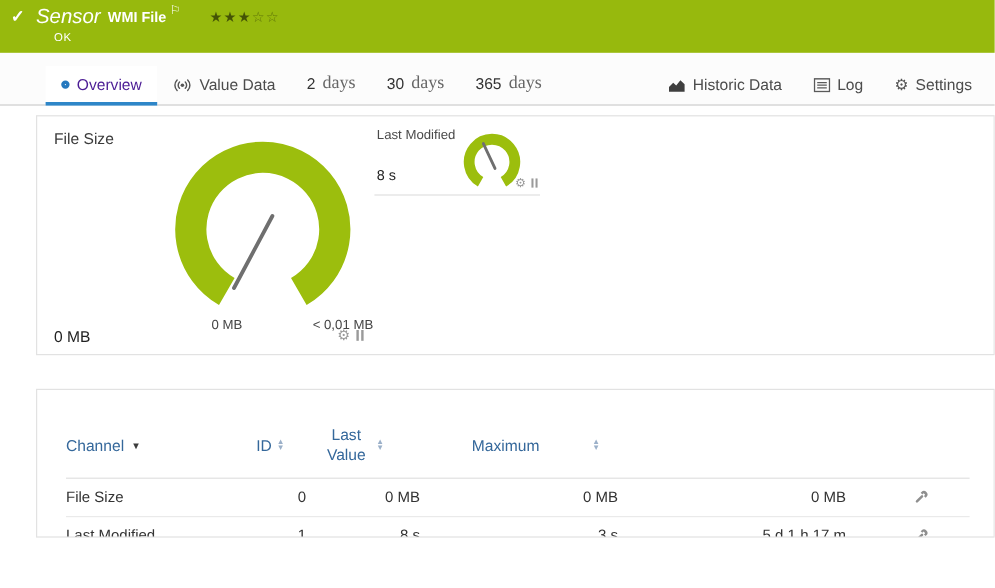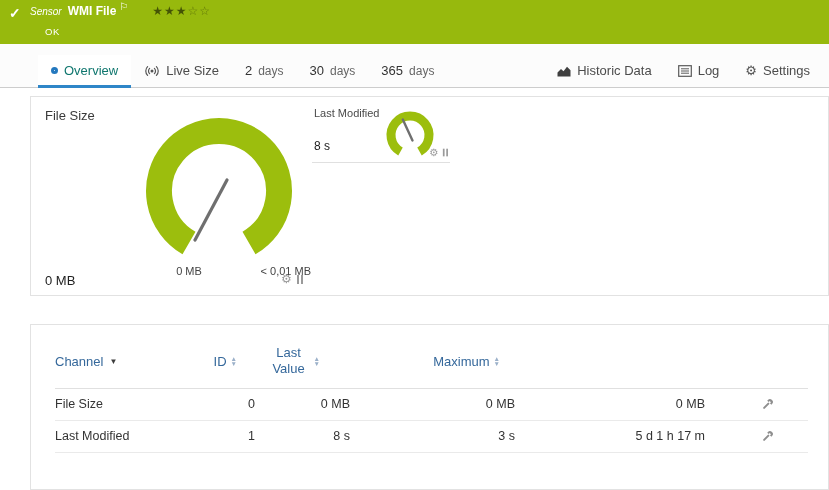--- a/index.html
+++ b/index.html
@@ -4,36 +4,36 @@
 <style>
   * { box-sizing: border-box; }
   body {
     width: 829px; height: 490px; margin: 0; overflow: hidden; position: relative;
     background: #fff; font-family: "Liberation Sans", sans-serif;
   }
   
   .topbar { height: 44px; background: #97B90D; position: relative; color: #fff; }
   .check { position: absolute; left: 9px; top: 5px; font-size: 14px; font-weight: bold; }
   .title-line { position: absolute; left: 30px; top: 4px; display: flex; align-items: center; }
-  .kicker { font-style: italic; font-size: 10px; margin-right: 6px; }
+  .kicker { font-style: italic; font-size: 17px; margin-right: 6px; }
   .sensor-title { font-weight: bold; font-size: 12px; }
   .flag { font-size: 10px; margin-left: 3px; position: relative; top: -5px; }
   .stars { margin-left: 24px; font-size: 12px; letter-spacing: 1px; cursor: pointer; }
   .stars-filled { color: rgba(0,0,0,0.55); }
   .stars-empty { color: rgba(0,0,0,0.38); }
   .status { position: absolute; left: 45px; top: 26px; font-size: 9.5px; font-weight: normal; letter-spacing: .5px; }
 
   
   .tabbar { height: 44px; display: flex; align-items: flex-end; padding: 0 6px 0 38px;
             border-bottom: 1px solid #cdcdcd; background: #fcfcfc; }
   .tab { display: flex; align-items: center; gap: 6px; padding: 8px 13px 7px; font-size: 13px;
          color: #4c4c4c; border-bottom: 3px solid transparent; margin-bottom: -1px; cursor: pointer; white-space: nowrap; }
-  .tab.active { color: #0f766e; border-bottom-color: #2E86C8; background: #fff; }
+  .tab.active { color: #4c1d95; border-bottom-color: #2E86C8; background: #fff; }
   .tab .num { color: #333; font-size: 13px; }
-  .tab .unit { color: #666; font-size: 12px; }
+  .tab .unit { color: #666; font-size: 15px; font-family: Liberation Serif, serif; }
   .tab-spacer { flex: 1; }
   .ov-icon { width: 7px; height: 7px; border: 3px solid #2478BE; border-radius: 50%; display: inline-block; }
   .gear-glyph { font-size: 13px; color: #555; line-height: 1; }
 
   
   .panel { border: 1px solid #e2e2e2; background: #fff; }
   .panel-gauges { margin: 8px 0 0 30px; width: 799px; height: 200px; position: relative; }
   .fs-title { position: absolute; left: 14px; top: 11px; font-size: 13px; color: #3a3a3a; }
   .big-gauge { position: absolute; left: 103px; top: 16px; }
   .scale-min { position: absolute; left: 118px; top: 168px; width: 80px; text-align: center; font-size: 11px; color: #444; }
@@ -44,34 +44,34 @@
   .pause { width: 6px; height: 9px; border-left: 2px solid #9a9a9a; border-right: 2px solid #9a9a9a; display: inline-block; cursor: pointer; }
   .g-icons.big { left: 250px; top: 176px; }
   .g-icons.small { right: 2px; top: 44px; transform: scale(.85); transform-origin: right top; }
 
   .lm-block { position: absolute; left: 281px; top: 6px; width: 138px; height: 60px; border-bottom: 1px solid #e0e0e0; }
   .lm-title { font-size: 11px; color: #4a4a4a; padding: 4px 0 0 2px; }
   .lm-value { position: absolute; left: 2px; top: 36px; font-size: 12px; color: #222; }
   .small-gauge { position: absolute; right: 8px; top: 4px; }
 
   
-  .panel-table { margin: 28px 0 0 30px; width: 799px; height: 166px; padding: 14px 20px 0 24px; overflow: hidden; }
+  .panel-table { margin: 28px 0 0 30px; width: 799px; height: 124px; padding: 24px 20px 0 24px; overflow: hidden; }
   .tr { display: grid; grid-template-columns: 140px 60px 95px 165px 190px 1fr; align-items: center;
         border-bottom: 1px solid #eaeaea; }
   .tr.thead { border-bottom: 1px solid #e0e0e0; }
   .th { font-size: 13px; color: #35689B; padding: 6px 0 10px; display: flex; align-items: center; cursor: pointer; }
   .th.num { justify-content: flex-end; }
   .caret { color: #3c3c3c; font-size: 8px; margin-left: 6px; }
   .sort { display: flex; flex-direction: column; margin-left: 4px; cursor: pointer; }
   .sort i { font-style: normal; font-size: 6.5px; line-height: 5px; color: #9bb0c9; }
   .wrap { display: inline-block; width: 42px; text-align: center; line-height: 1.25; }
   .c-id { padding-right: 18px; }
   .c-last { padding-right: 30px; }
   .c-min { padding-right: 25px; }
-  .c-max { padding-right: 15px; }
+  .c-max { padding-right: 15px; gap: 40px; }
   .td { font-size: 12.5px; color: #333; padding: 8px 0; }
   .td.num { text-align: right; }
   .tools { padding-left: 55px; display: flex; align-items: center; }
   .wrench { cursor: pointer; }
 </style>
 </head>
 <body>
 
 <div>
 
@@ -89,21 +89,21 @@
   <nav class="tabbar">
     <div class="tab active">
       <span class="ov-icon"></span>
       <span>Overview</span>
     </div>
     <div class="tab">
       <svg width="16" height="12" viewBox="0 0 16 12">
         <circle cx="8" cy="6" r="1.5" fill="#555"></circle>
         <path d="M5.6 3.4 A3.6 3.6 0 0 0 5.6 8.6 M3.6 1.6 A6.2 6.2 0 0 0 3.6 10.4 M10.4 3.4 A3.6 3.6 0 0 1 10.4 8.6 M12.4 1.6 A6.2 6.2 0 0 1 12.4 10.4" stroke="#555" stroke-width="1.2" fill="none" stroke-linecap="round"></path>
       </svg>
-      <span>Live Size</span>
+      <span>Value Data</span>
     </div>
     <div class="tab">
       <span class="num">2</span>
       <span class="unit">days</span>
     </div>
     <div class="tab">
       <span class="num">30</span>
       <span class="unit">days</span>
     </div>
     <div class="tab">

